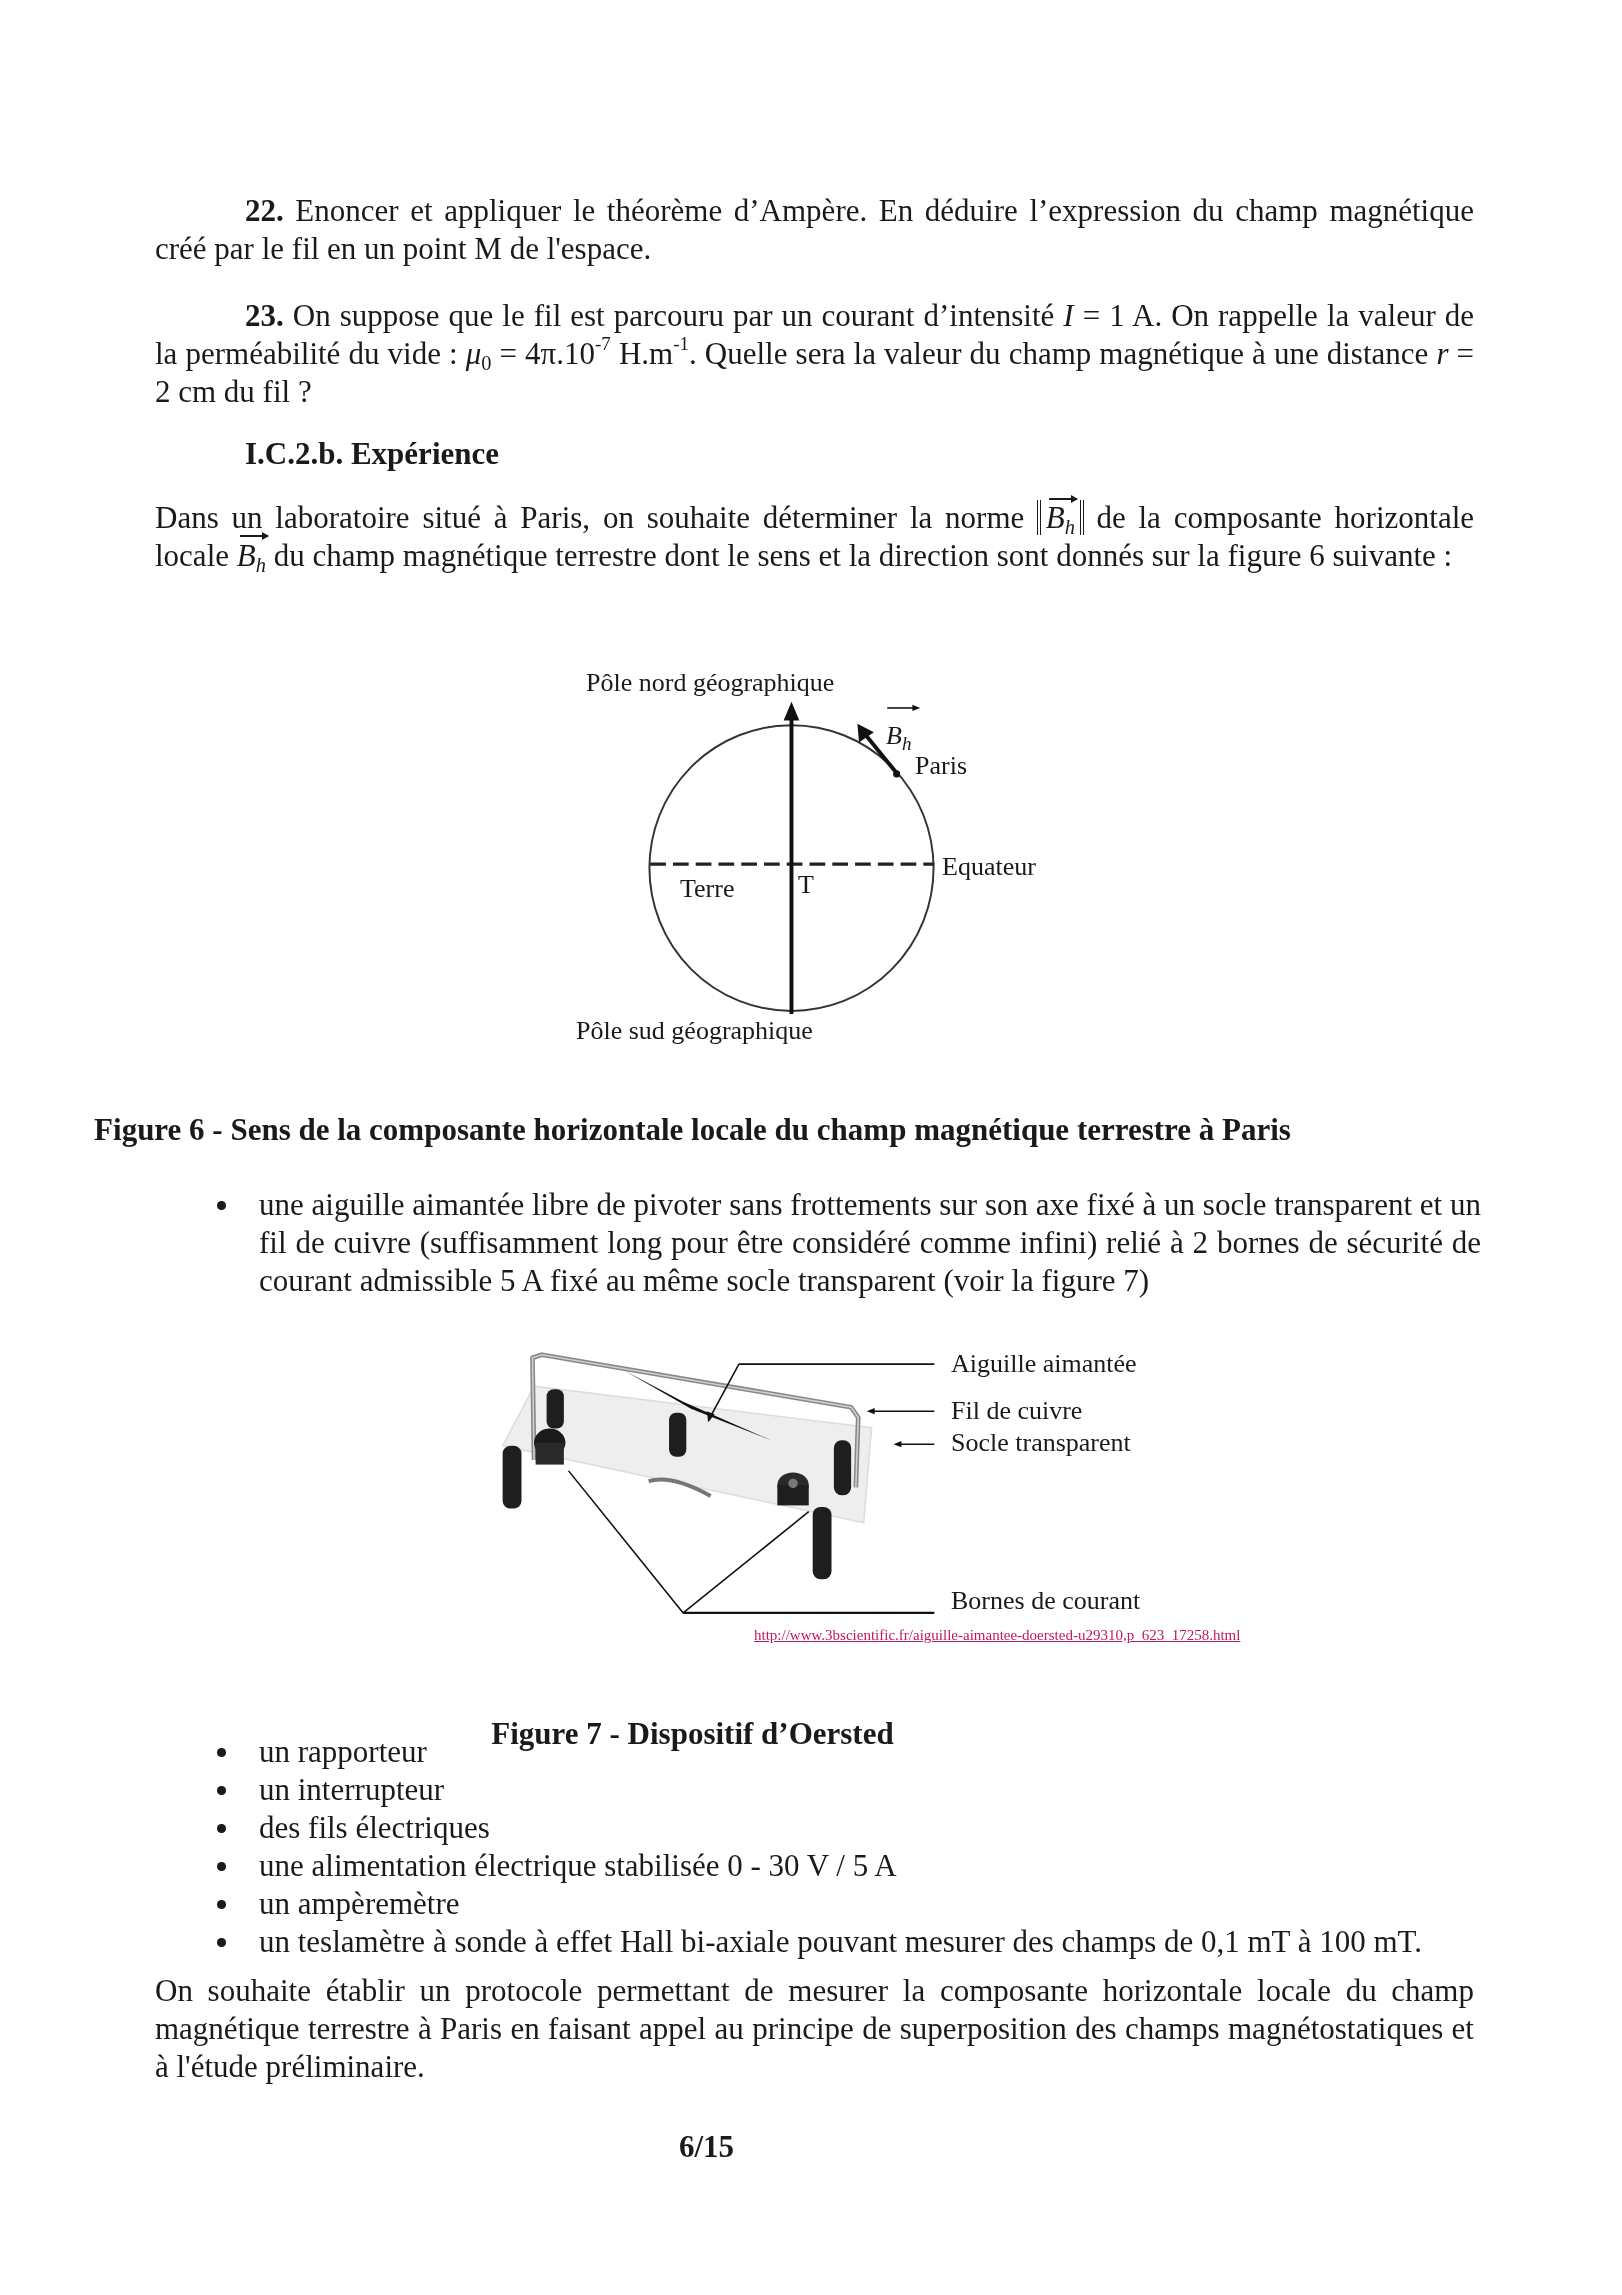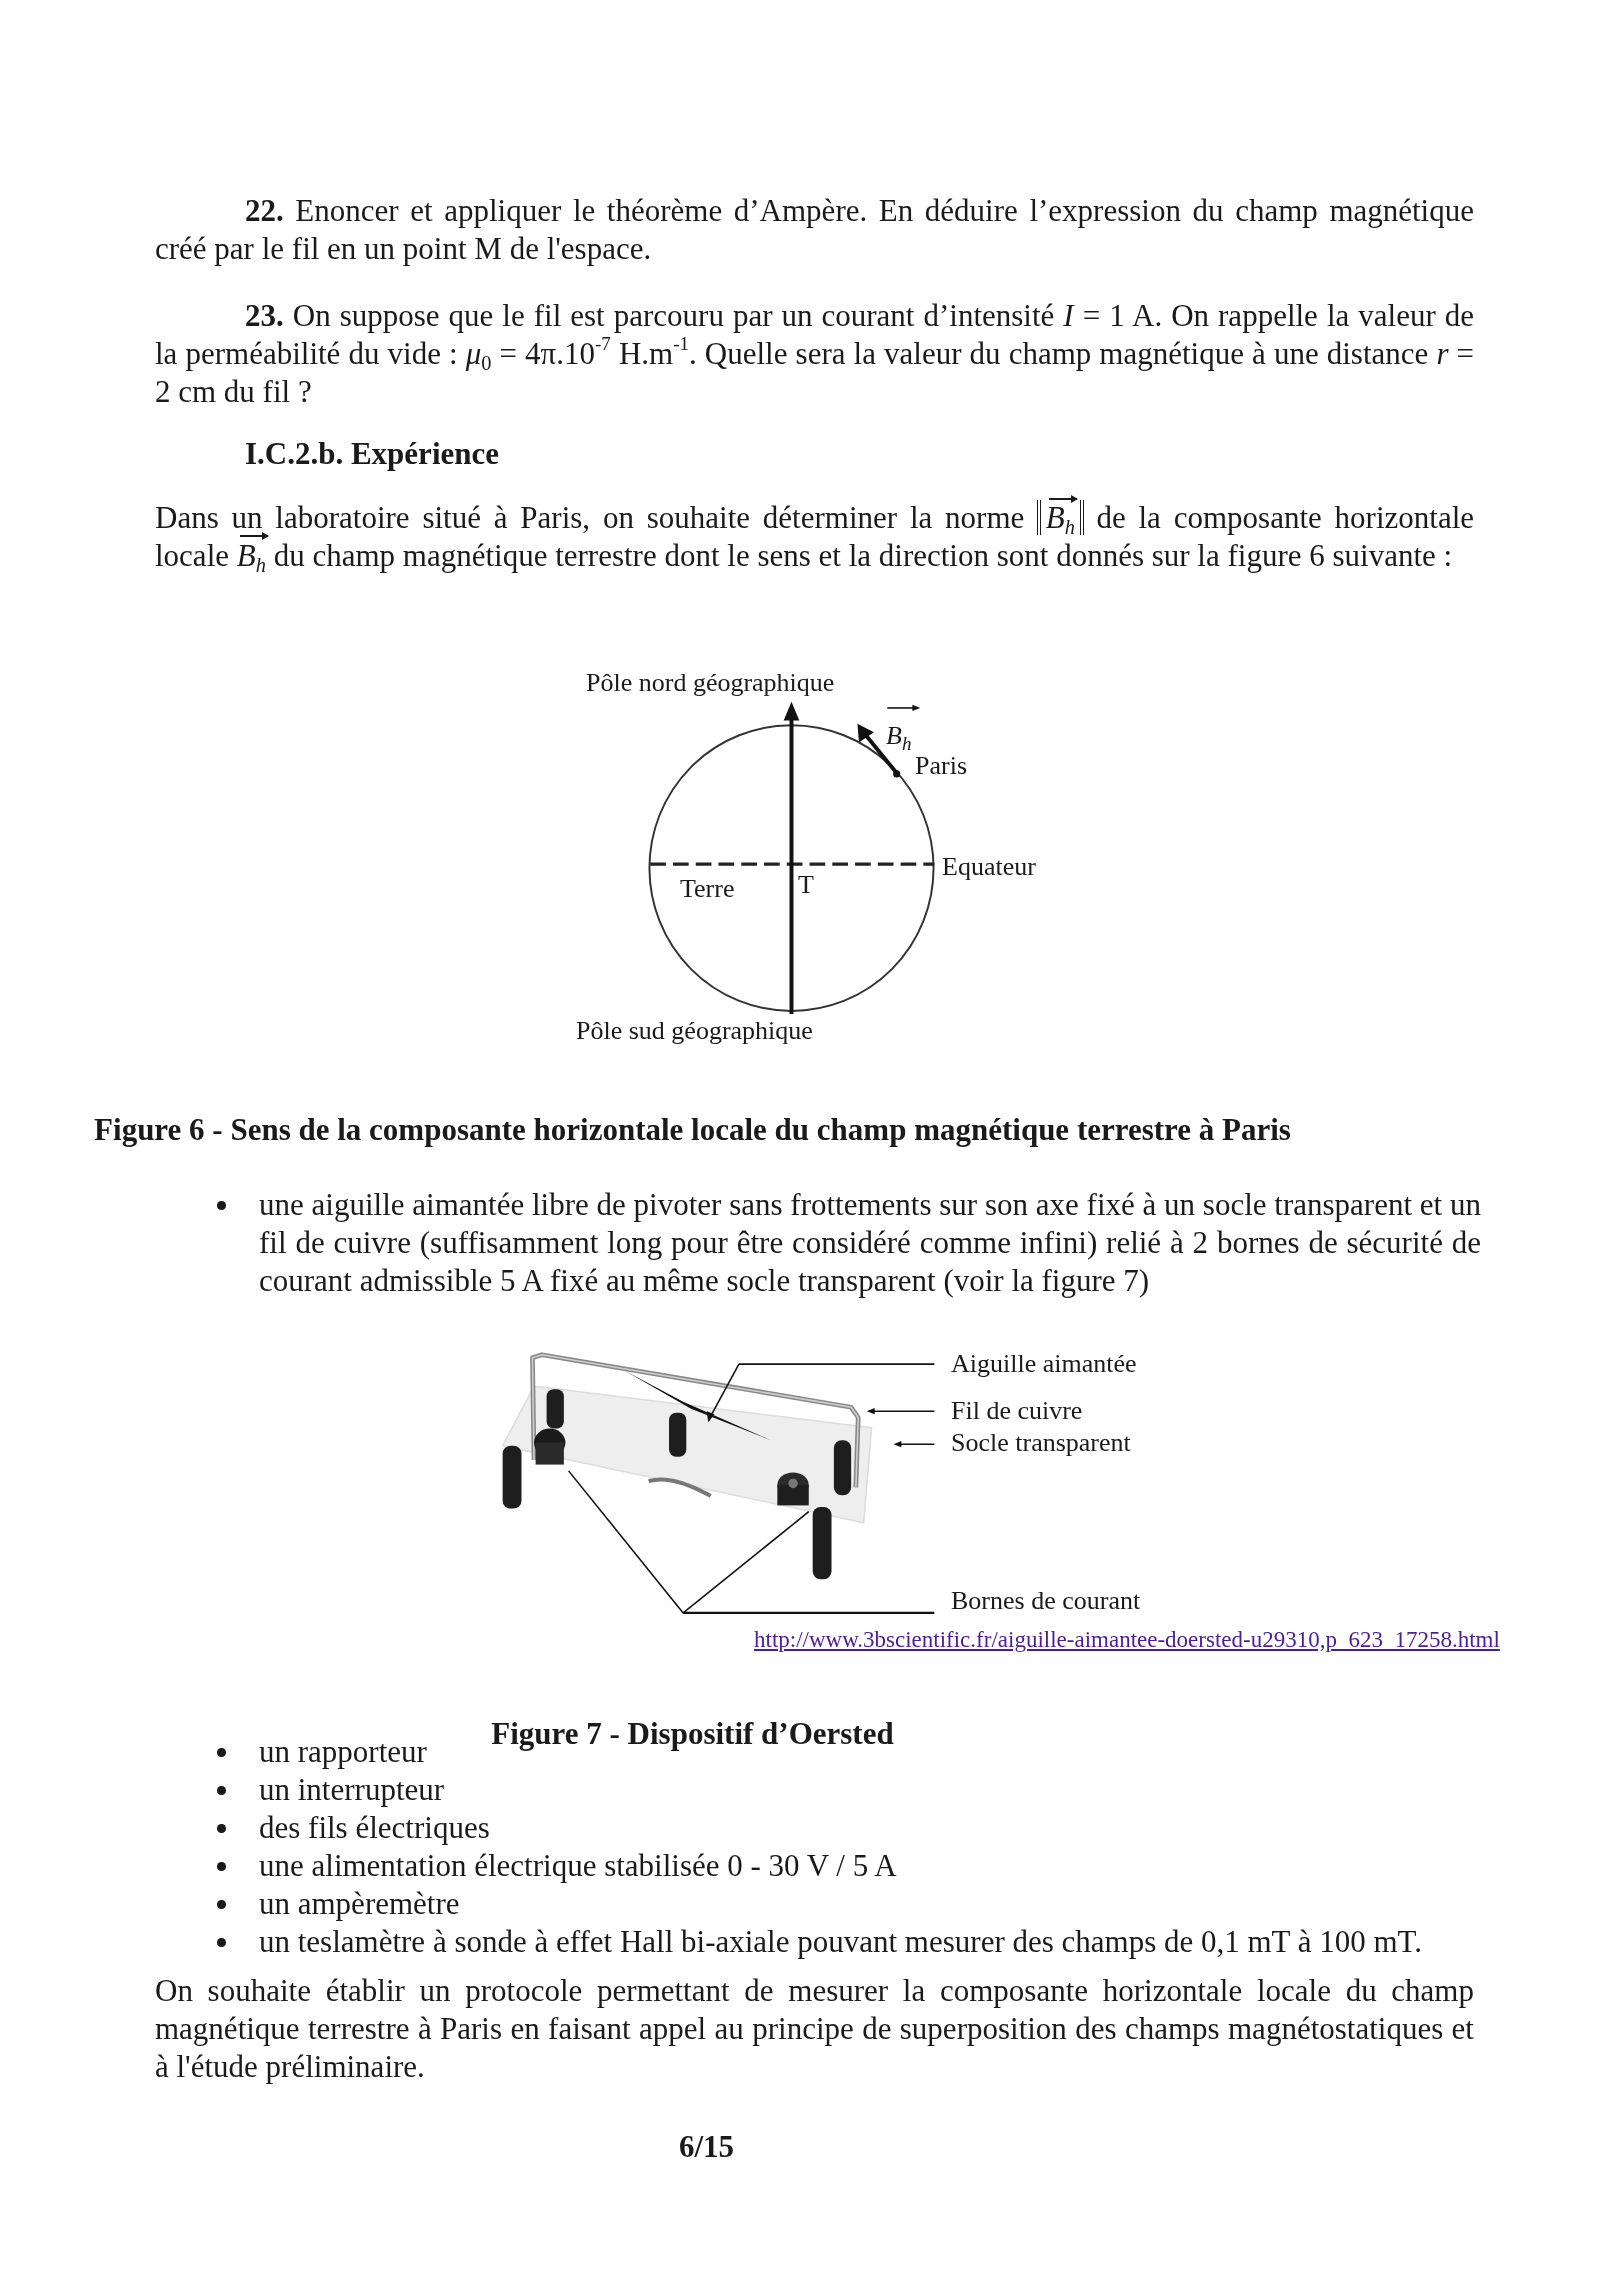--- a/index.html
+++ b/index.html
@@ -16,21 +16,21 @@
   .heading { position: absolute; left: 245px; top: 436px; font-size: 31px; font-weight: bold; }
   .vec { position: relative; display: inline-block; font-style: italic; }
   .vec::before { content: ""; position: absolute; left: 3.1px; right: -1.6px; top: -1.6px; height: 1.6px; background: #1a1a1a; }
   .vec::after { content: ""; position: absolute; right: -3.1px; top: -5.5px; border-left: 7px solid #1a1a1a; border-top: 4.7px solid transparent; border-bottom: 4.7px solid transparent; }
   .norm { display: inline-block; border-left: 2.4px double #1a1a1a; border-right: 2.4px double #1a1a1a; padding: 0 4.7px; line-height: 35px; border-left-width: 4.7px; border-right-width: 4.7px; }
   .caption { position: absolute; left: 0; width: 1385px; text-align: center; font-size: 31px; font-weight: bold; margin-top: 36px; }
   .bullets { position: absolute; left: 150px; width: 1319px; font-size: 31px; line-height: 38px; margin: 12px; padding: 0; list-style: none; }
   .bullets li { position: relative; padding-left: 97px; text-align: justify; }
   .bullets li .dot { position: absolute; left: 55px; top: 15px; width: 8.6px; height: 8.6px; border-radius: 50%; background: #1a1a1a; }
   .figlabel { position: absolute; font-size: 26px; line-height: 28px; white-space: nowrap; }
-  .url { position: absolute; left: 754px; top: 1627px; font-size: 23px; color: #4c1d95; text-decoration: underline; white-space: nowrap; }
+  .url { position: absolute; left: 754px; top: 1627px; font-size: 15px; color: #be185d; text-decoration: underline; white-space: nowrap; }
   .pagenum { position: absolute; left: 0; width: 1413px; top: 2129px; text-align: center; font-size: 31px; font-weight: bold; }
   svg { position: absolute; left: 0; top: 0; }
 </style>
 </head>
 <body>
 
 <div class="page">
 
   <p class="para indent" style="top:192px; margin:0;"><span class="b">22.</span> <span>Enoncer et appliquer le théorème d’Ampère. En déduire l’expression du champ magnétique créé par le fil en un point M de l'espace.</span></p>
 

